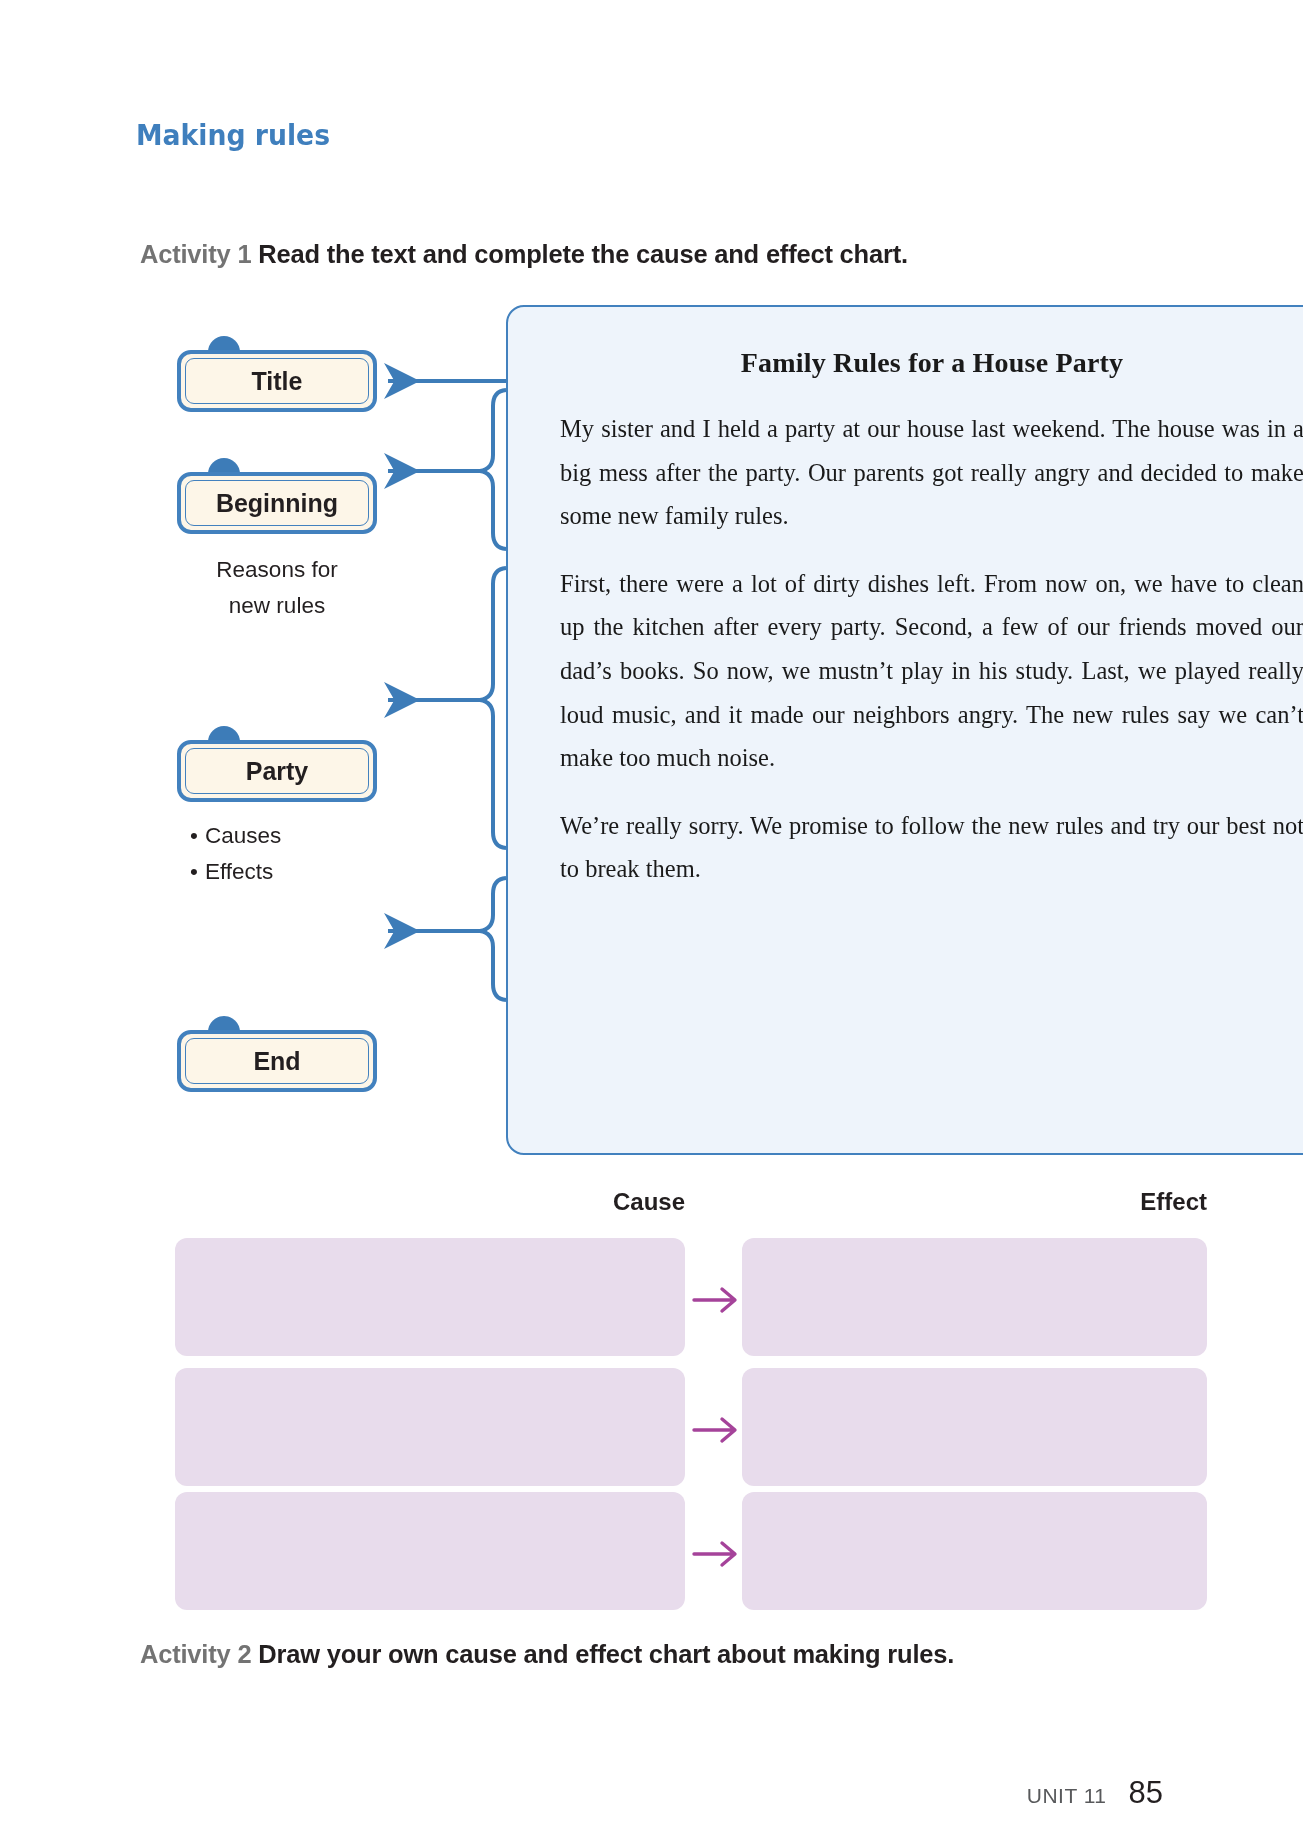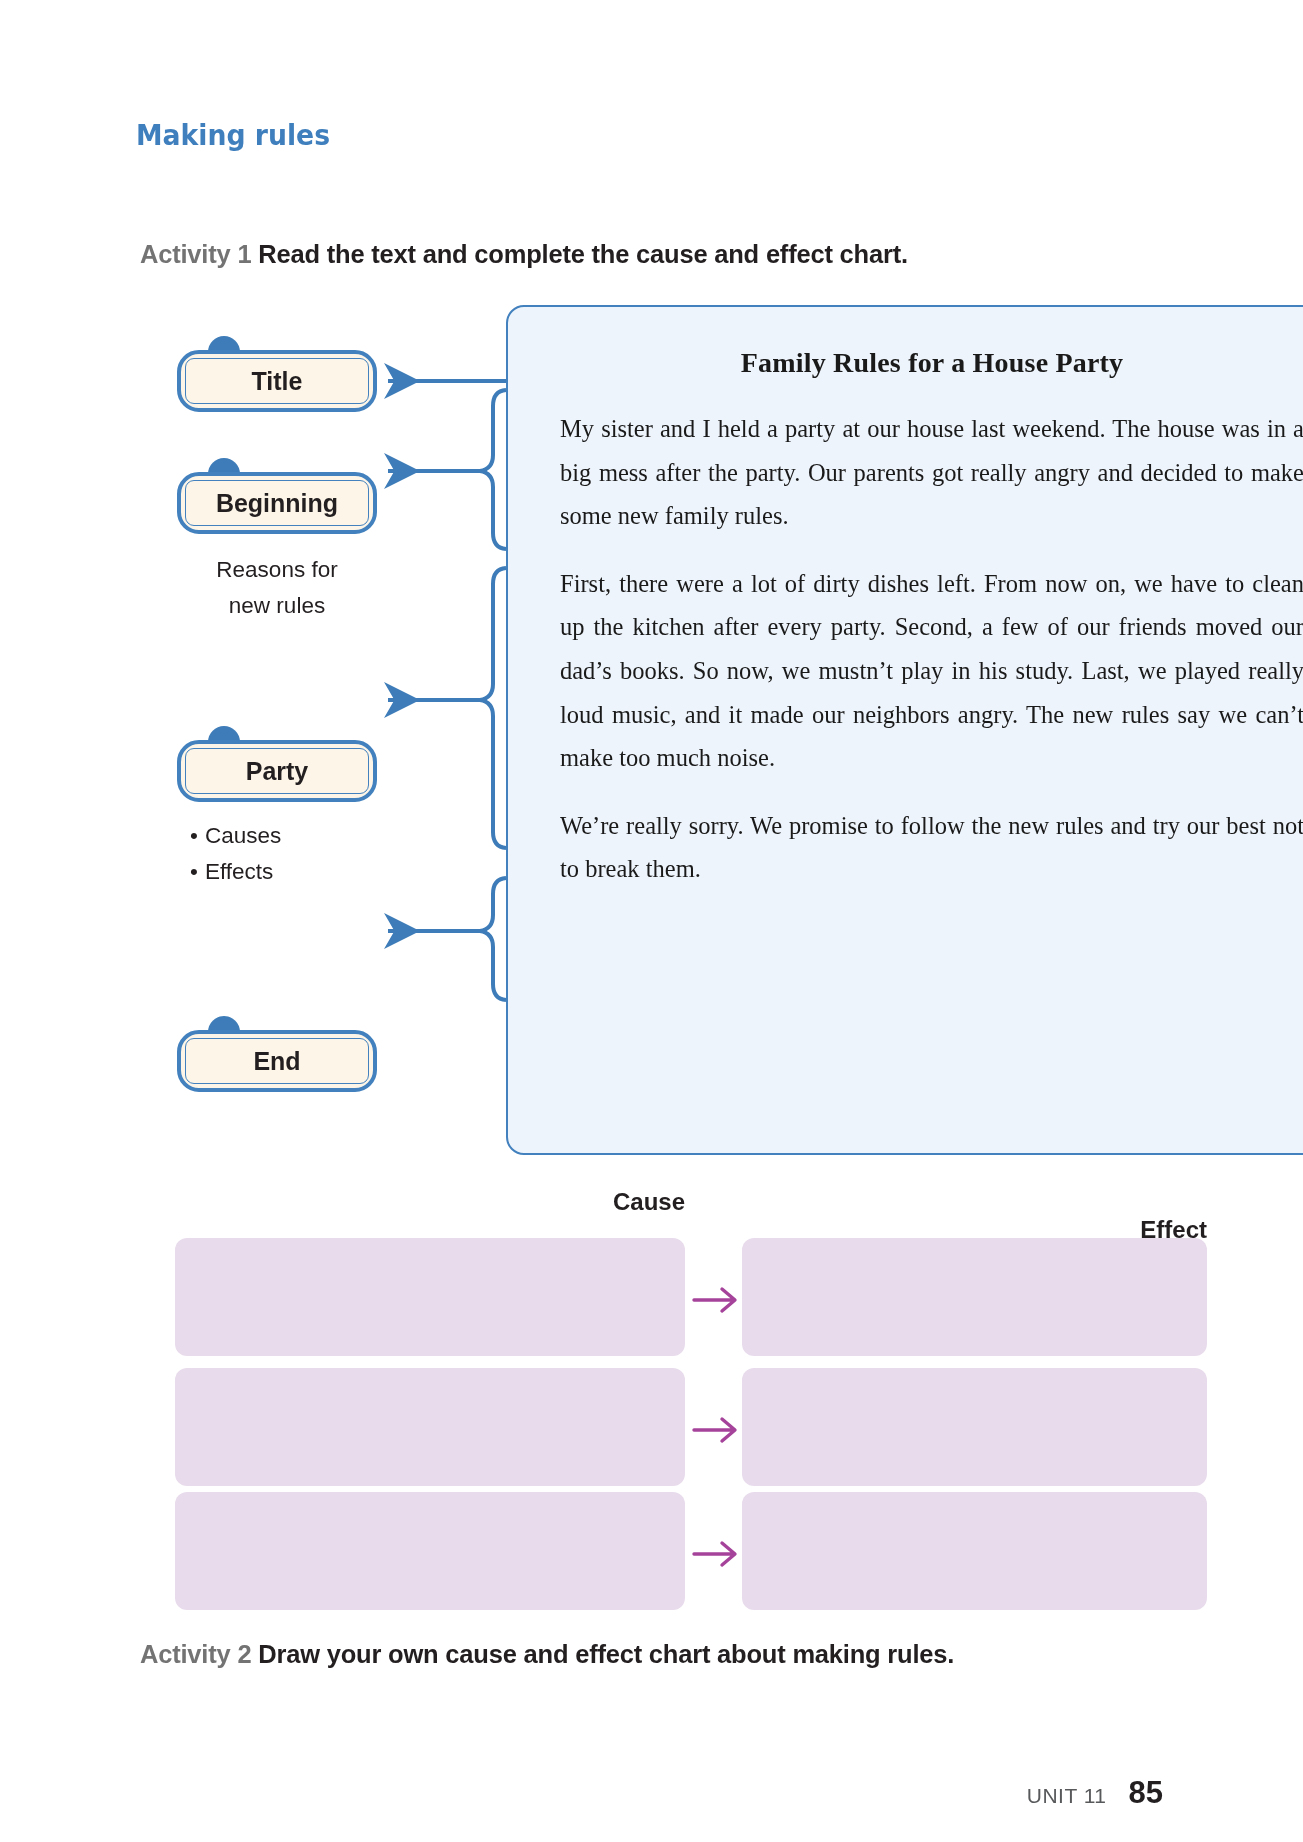--- a/index.html
+++ b/index.html
@@ -87,21 +87,21 @@
   #activity2 { top: 1640px; }
 
   
   .flow-box {
     position: absolute;
     width: 200px;
     height: 62px;
     box-sizing: border-box;
     background: #fdf6e8;
     border: 4px solid #4281be;
-    border-radius: 22px;
+    border-radius: 14px;
     display: flex;
     align-items: center;
     justify-content: center;
     font-size: 25px;
     font-weight: bold;
     color: #231f20;
     z-index: 2;
   }
   .flow-box::before {
     
@@ -198,21 +198,21 @@
 
   
   .ce-head {
     position: absolute;
     font-size: 24px;
     font-weight: bold;
     color: #231f20;
     text-align: right;
   }
   #head-cause  { left: 175px; top: 1188px; width: 510px; }
-  #head-effect { left: 742px; top: 1188px; width: 465px; margin-top: 28px; }
+  #head-effect { left: 742px; top: 1188px; width: 465px; }
 
   .ce-cell {
     position: absolute;
     background: #e8dcec;
     border-radius: 12px;
   }
   .ce-arrow {
     position: absolute;
     width: 56px;
     height: 36px;
@@ -228,21 +228,21 @@
     align-items: baseline;
     gap: 22px;
   }
   .footer-unit {
     font-size: 21px;
     color: #58595b;
     letter-spacing: 0.5px;
   }
   .footer-page {
     font-size: 31px;
-    font-weight: bold;
+    font-weight: normal;
     color: #231f20;
   }
 </style>
 </head>
 <body>
 
 <div class="page">
 
   <div class="header-row">
     <div class="banner-sub">Making rules</div>

